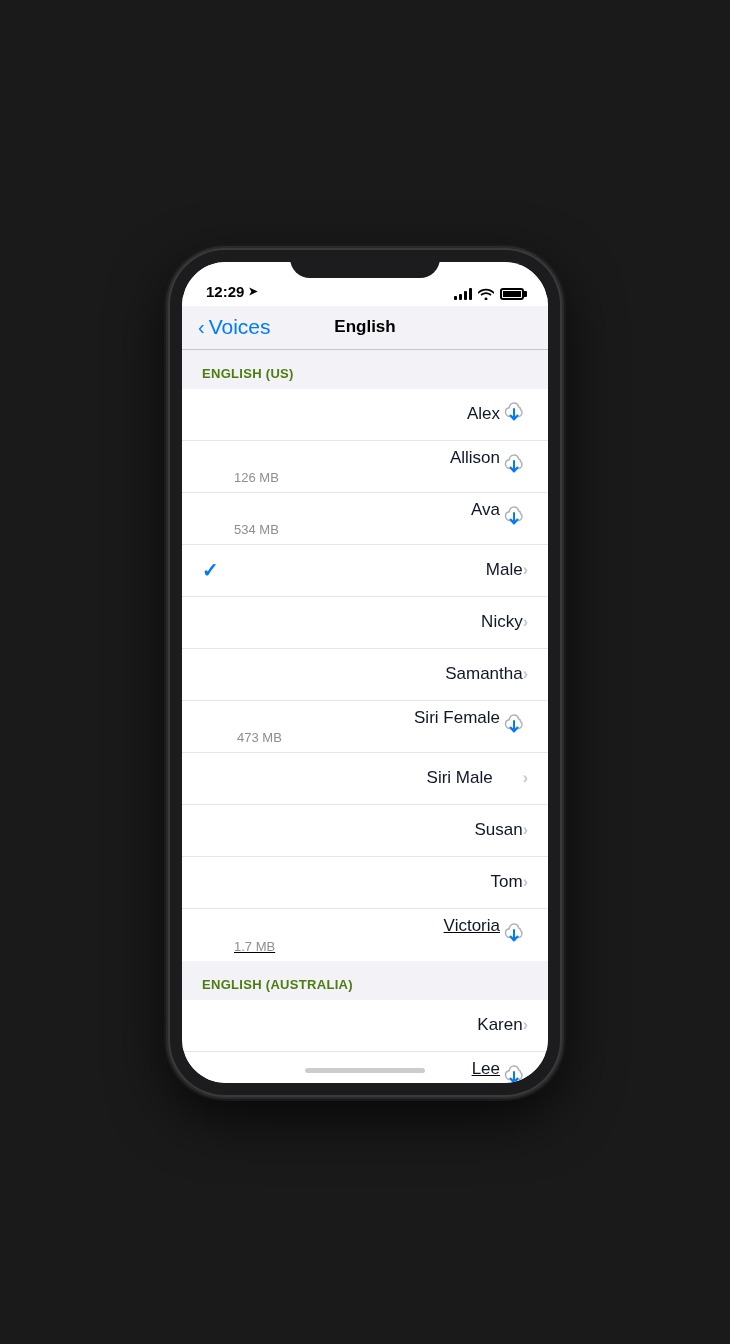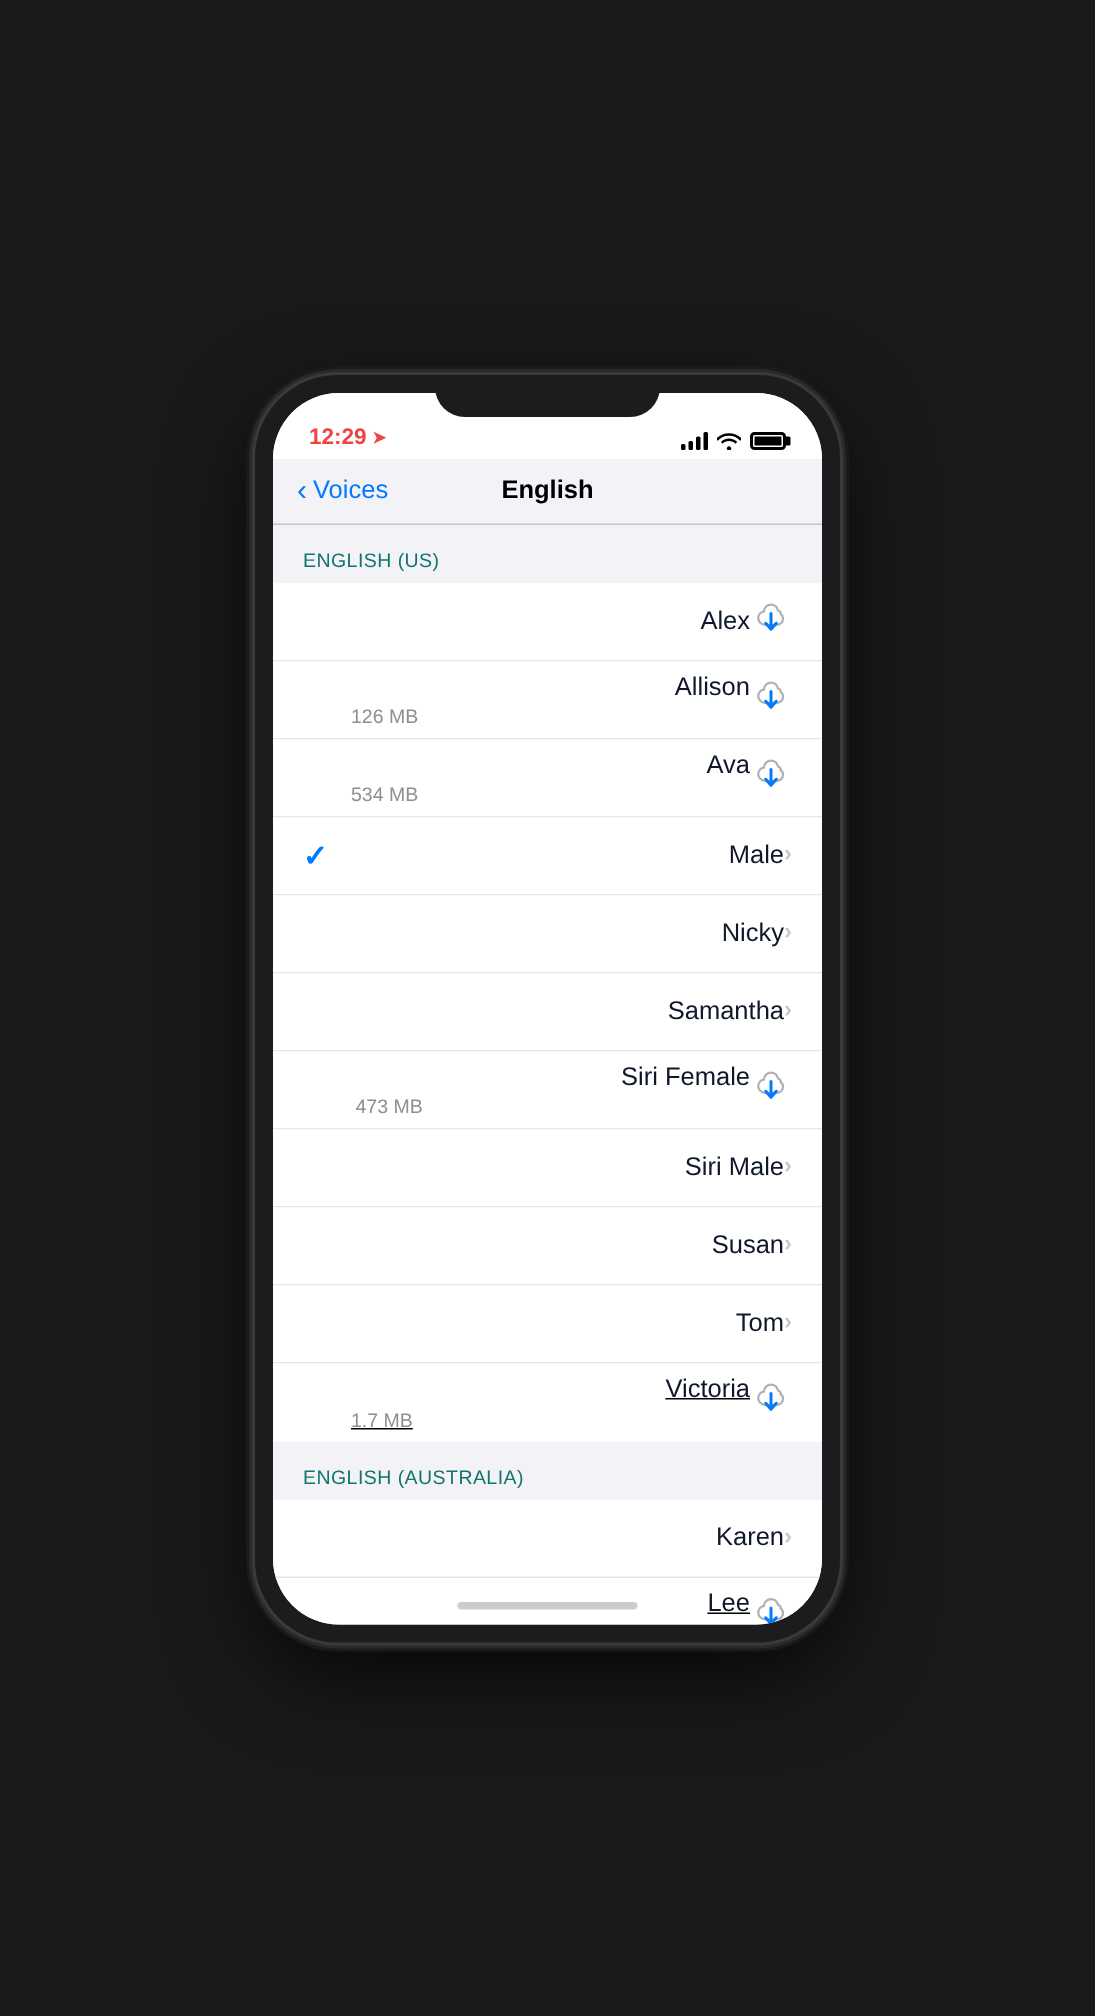--- a/index.html
+++ b/index.html
@@ -81,21 +81,21 @@
       align-items: flex-end;
       justify-content: space-between;
       padding: 0 24px 6px;
       position: relative;
       z-index: 5;
     }
 
     .status-time {
       font-size: 15px;
       font-weight: 600;
-      color: #ef4444;
+      color: #000000;
       display: flex;
       align-items: center;
       gap: 4px;
     }
 
     .status-icons {
       display: flex;
       align-items: center;
       gap: 6px;
     }
@@ -182,22 +182,22 @@
       background: #f2f2f7;
       overflow-y: auto;
       height: calc(100% - 44px - 44px);
     }
 
     
     .section-header {
       background: #f2f2f7;
       padding: 16px 20px 8px;
       font-size: 13px;
-      font-weight: 400;
-      color: #0f766e;
+      font-weight: 700;
+      color: #4d7c0f;
       letter-spacing: 0.3px;
       text-transform: uppercase;
     }
 
     
     .list-group {
       background: white;
       margin: 0;
     }
 
@@ -295,21 +295,21 @@
         </svg>
         <div class="battery-icon">
           <div class="battery-fill"></div>
         </div>
       </div>
     </div>
 
     <div class="nav-bar">
       <div class="nav-back">
         <span class="nav-back-chevron">‹</span>
-        <span style="color:#007aff;font-size:17px;">Voices</span>
+        <span style="color:#007aff;font-size:21px;">Voices</span>
       </div>
       <span class="nav-title">English</span>
     </div>
 
     <div class="content" id="content-area">
     <div class="section-header">ENGLISH (US)</div>
         <div class="list-group">
           <div class="list-item" style="border-bottom: 1px solid rgb(229, 229, 234);">
             <span class="item-check"></span>
             <div class="item-text">
@@ -375,21 +375,21 @@
               <div class="item-name">Siri Female</div>
               <div class="item-subtitle">473 MB</div>
             </div>
             <div class="item-action">
         <svg width="28" height="26" viewBox="0 0 28 26" fill="none">
           <path d="M20.5 10.5C20.5 10.5 22 11 22 13.5C22 15.8 20.2 17.5 18 17.5H10C7.5 17.5 5.5 15.5 5.5 13C5.5 10.8 7.1 9 9.2 8.7C9.5 6.1 11.5 4 14 4C16.3 4 18.2 5.7 18.7 8C19.8 8.2 20.5 9.2 20.5 10.5Z" stroke="#b0b0b8" stroke-width="1.5" fill="none"></path>
           <line x1="14" y1="10" x2="14" y2="20" stroke="#007aff" stroke-width="2" stroke-linecap="round"></line>
           <polyline points="10.5,16.5 14,20.5 17.5,16.5" stroke="#007aff" stroke-width="2" stroke-linecap="round" stroke-linejoin="round" fill="none"></polyline>
         </svg></div>
           </div>
-          <div class="list-item" style="border-bottom: 1px solid rgb(229, 229, 234);">
+          <div class="list-item" style="border-bottom: 1px solid rgb(229, 229, 234); gap: 30px;">
             <span class="item-check"></span>
             <div class="item-text">
               <div class="item-name">Siri Male</div>
             </div>
             <div class="item-action"><span class="chevron-right">›</span></div>
           </div>
           <div class="list-item" style="border-bottom: 1px solid rgb(229, 229, 234);">
             <span class="item-check"></span>
             <div class="item-text">
               <div class="item-name">Susan</div>

